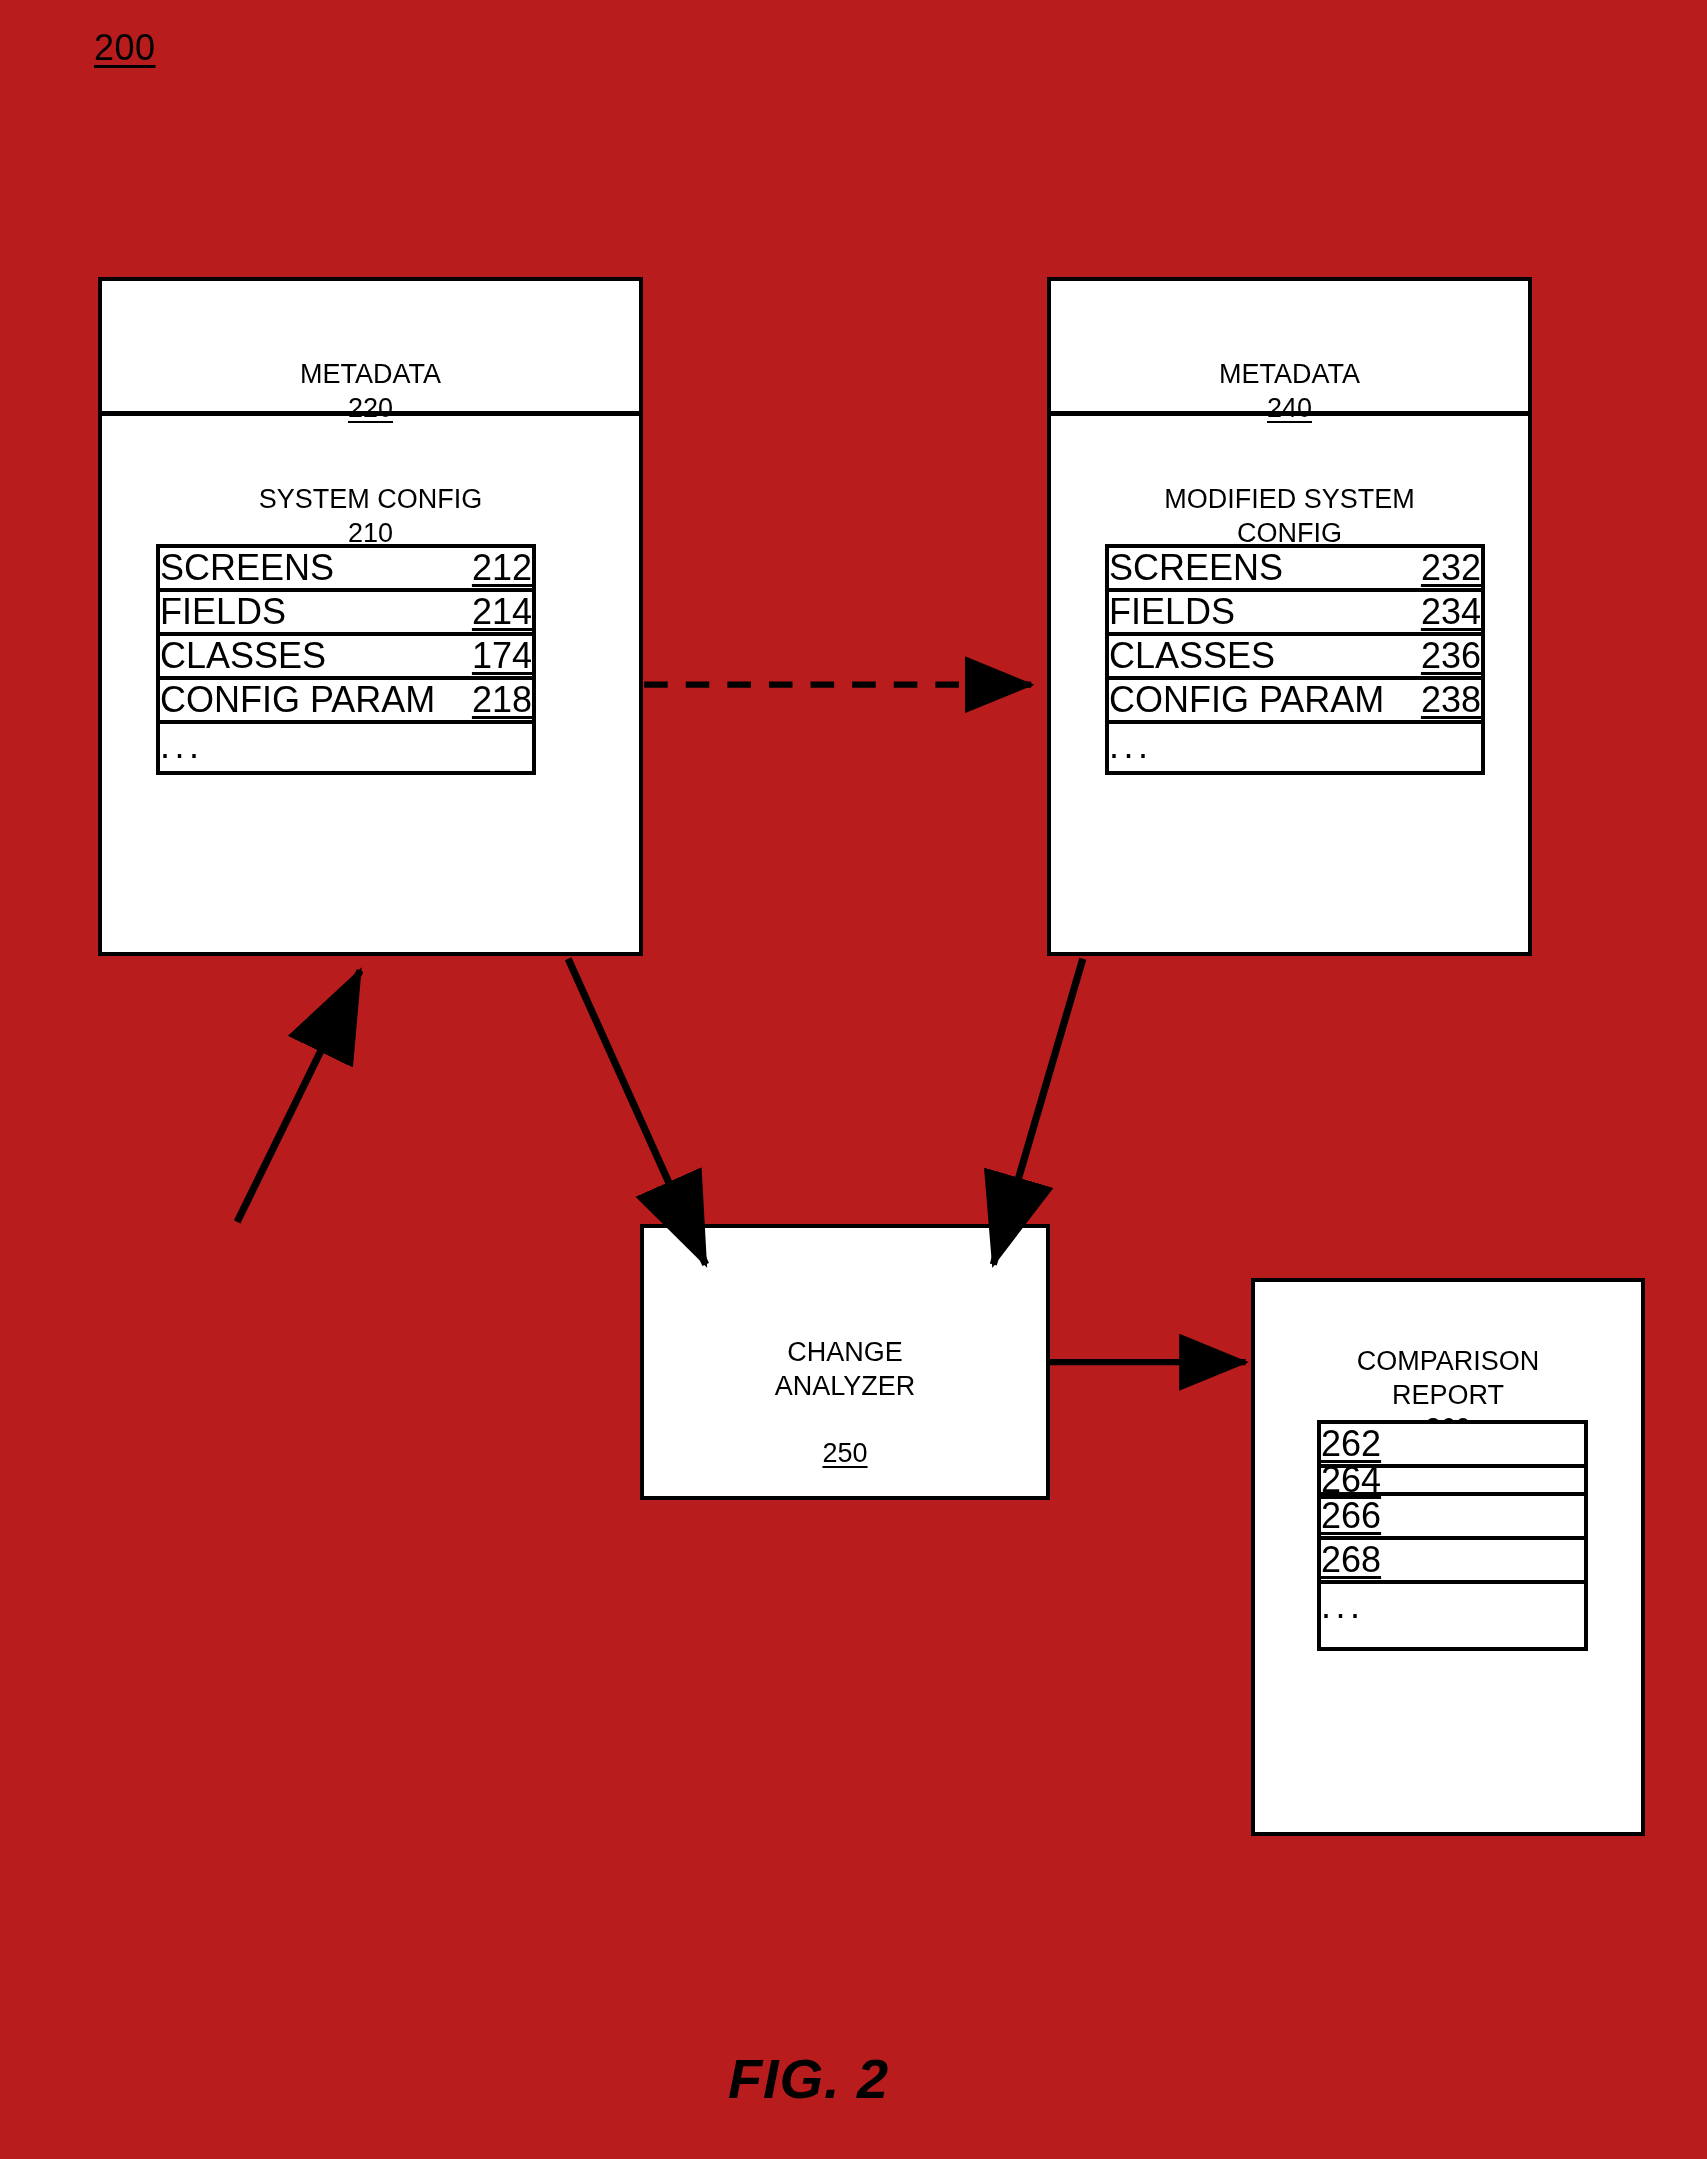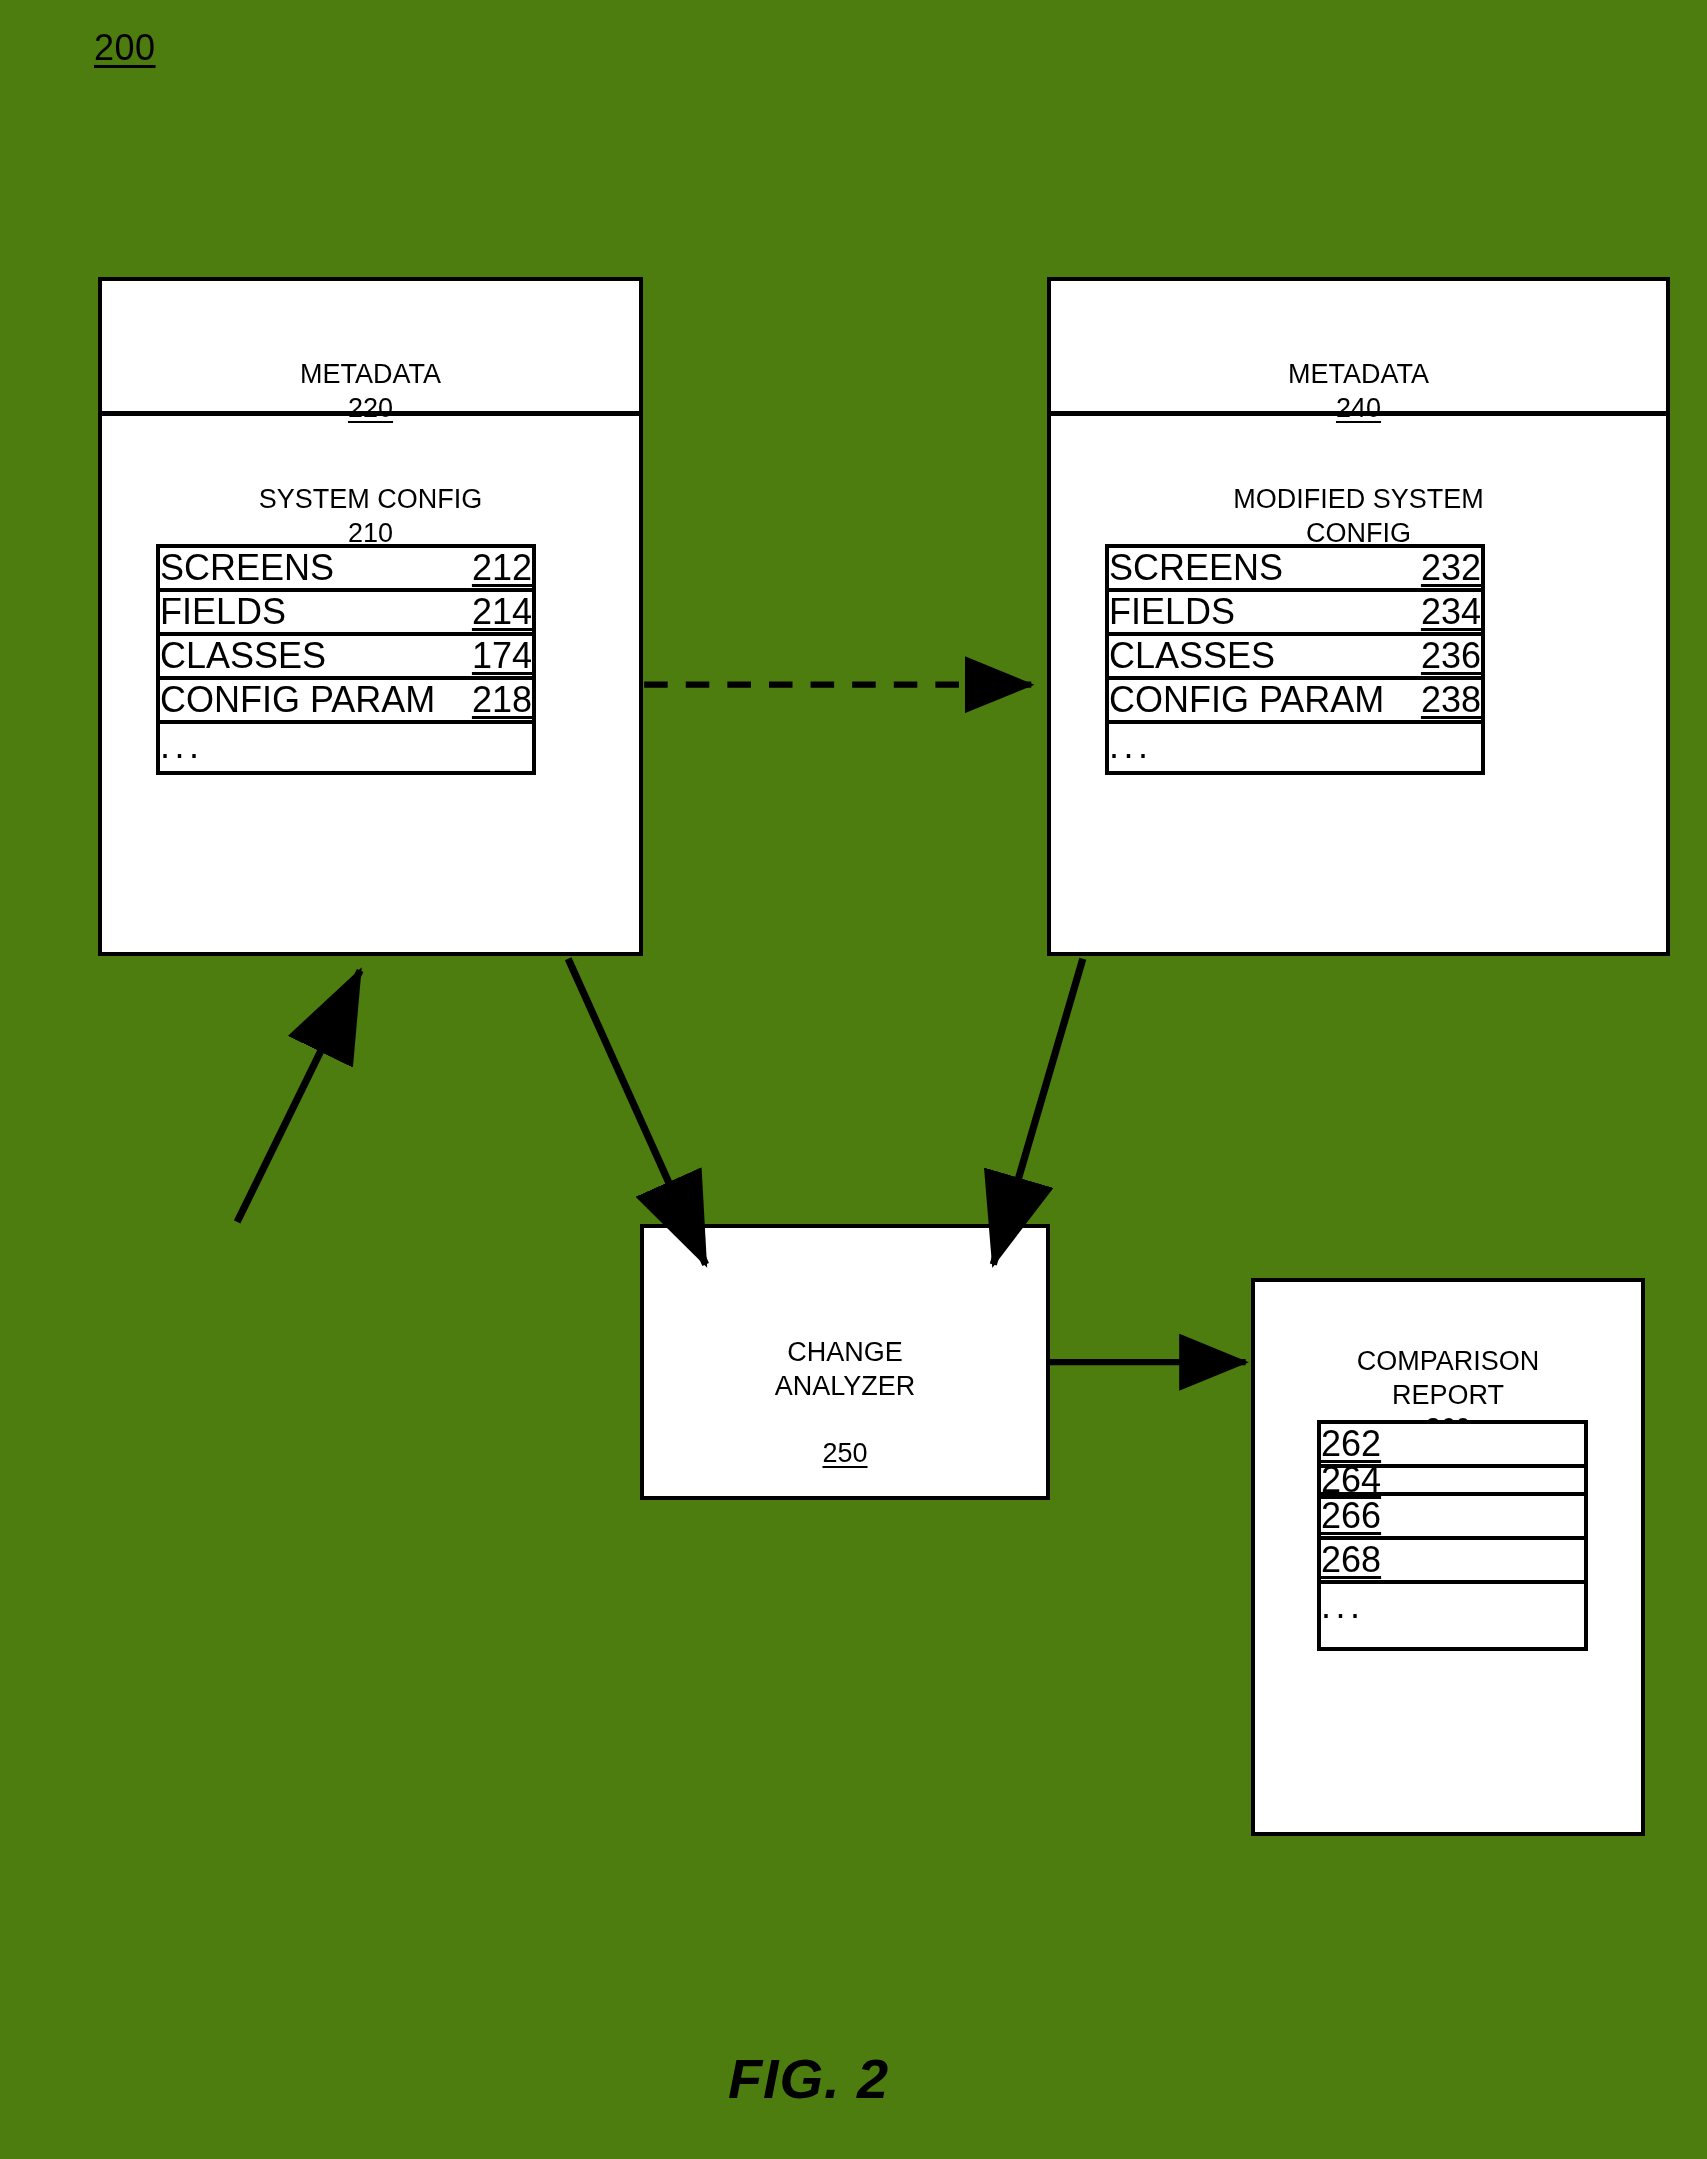--- a/index.html
+++ b/index.html
@@ -9,21 +9,21 @@
     background: #ffffff;
   }
   body {
     font-family: "Liberation Sans", sans-serif;
     color: #000000;
   }
   #page {
     position: relative;
     width: 1708px;
     height: 2159px;
-    background: #4d7c0f;
+    background: #b91c1c;
     overflow: hidden;
   }
 
   
   .fig-num {
     position: absolute;
     font-size: 36px;
     letter-spacing: 0.5px;
     text-decoration: underline;
     text-underline-offset: 4.5px;
@@ -146,21 +146,21 @@
         <span>&nbsp;</span>
         <span class="ref">218</span>
       </div>
 
       <div class="inner-row" style="height:44px;">
         <span class="ellipsis">...</span>
       </div>
     </div>
   </div>
 
-  <div class="box" style="left:1047px; top:277px; width:623px; height:679px;">
+  <div class="box" style="left:1047px; top:277px; width:485px; height:679px;">
 
     <div class="divider" style="top:130px;"></div>
 
     <div class="box-title" style="top:43px;">
       <span>METADATA</span>
       <span class="ref">240</span>
     </div>
 
     <div class="box-title" style="top:168px;">
       <span>MODIFIED SYSTEM

